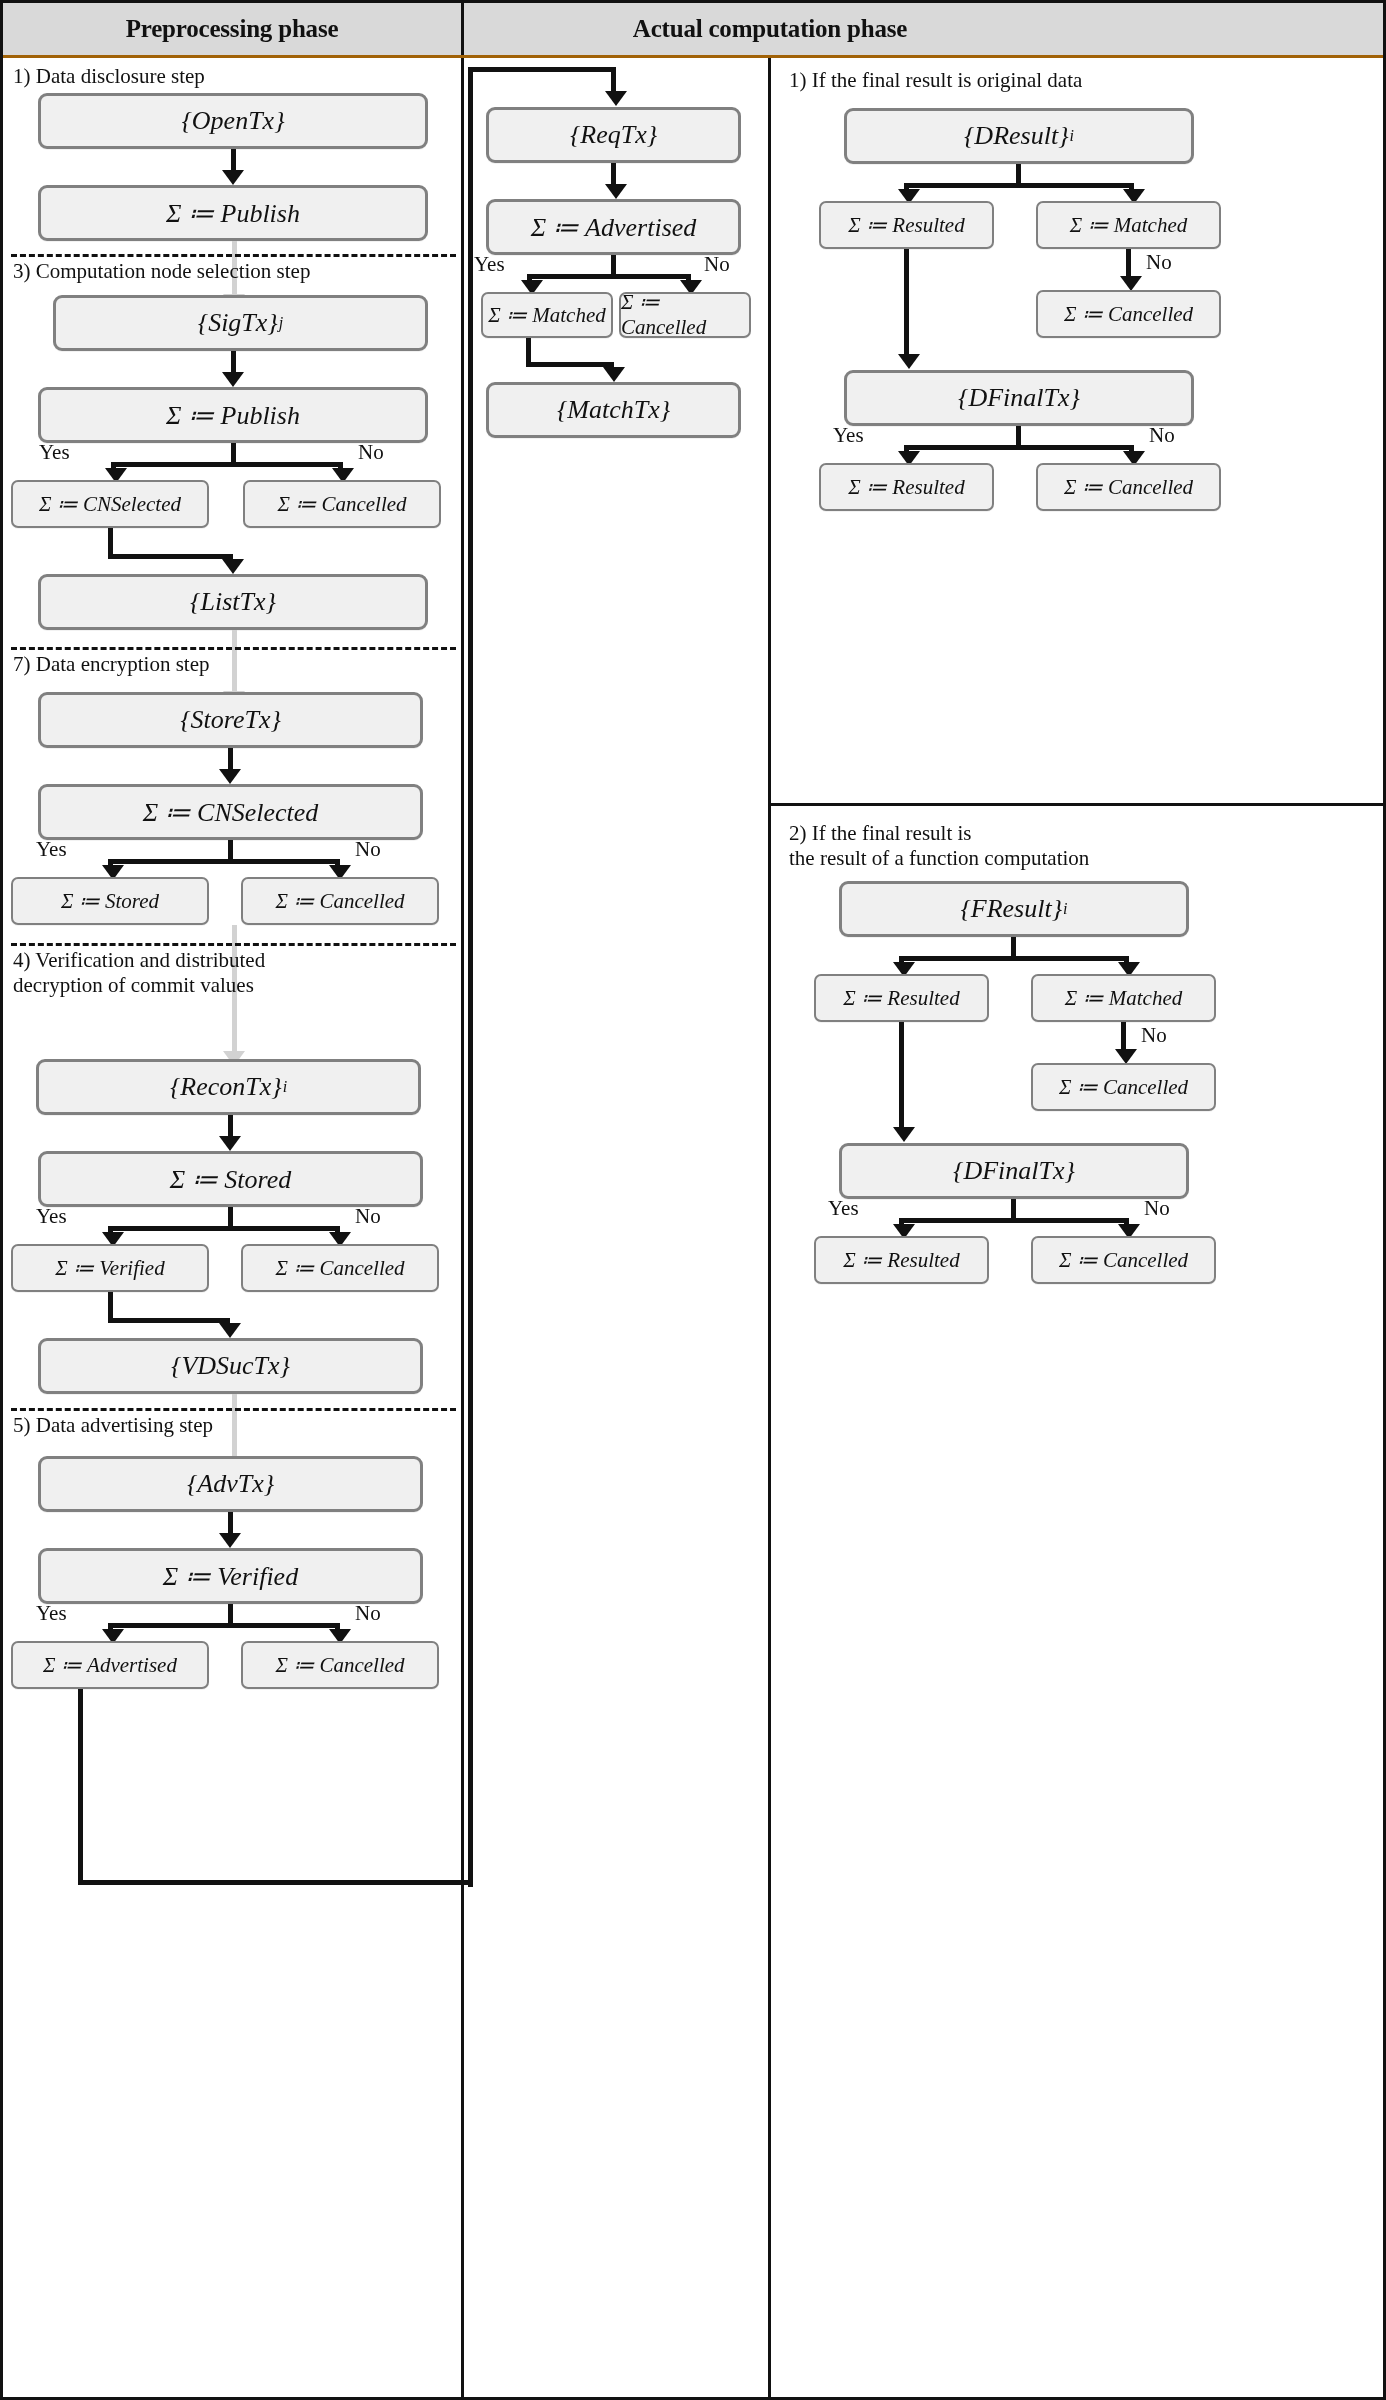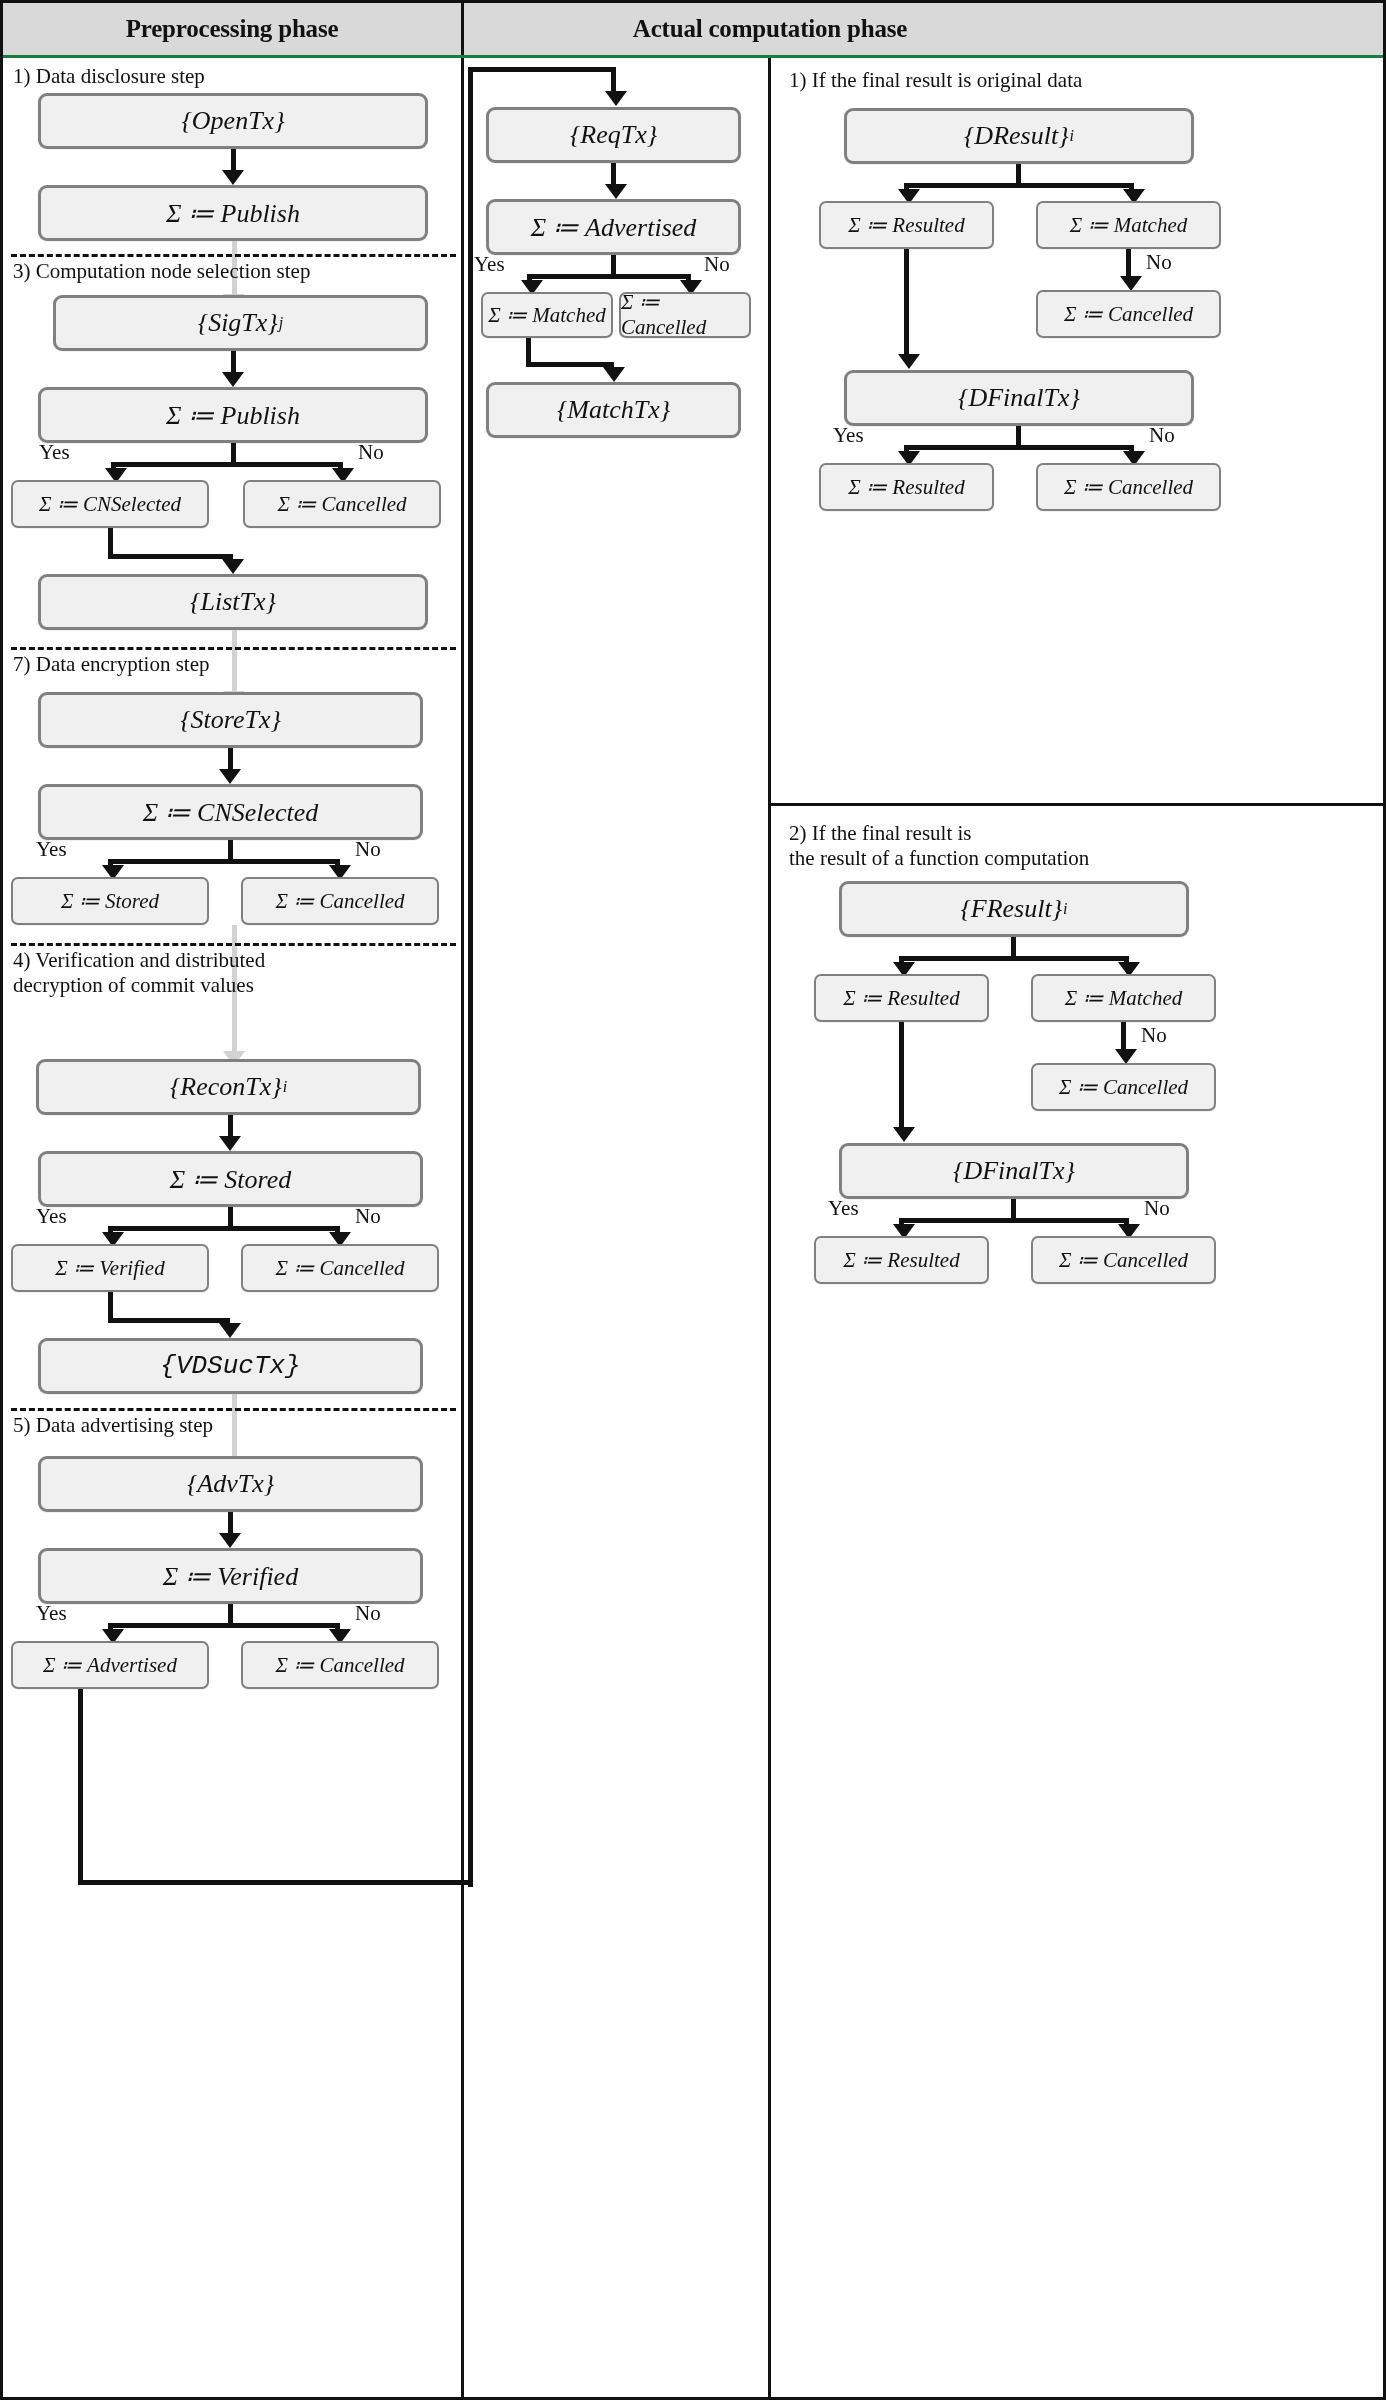--- a/index.html
+++ b/index.html
@@ -18,21 +18,21 @@
     background:#fff;
     overflow:hidden;
   }
 
   
   .header-row {
     position:absolute; left:0; top:0;
     width:100%; height:55px;
     display:flex;
     background:#d9d9d9;
-    border-bottom:3px solid #15803d;
+    border-bottom:3px solid #a16207;
   }
   .header-cell {
     display:flex; align-items:center; justify-content:center;
     font-weight:bold; font-size:25px;
     letter-spacing:-0.2px;
     border-right:3px solid #111;
     background:#d9d9d9;
   }
   .header-cell:last-child { border-right:none; }
   .h1 { width:461px; }
@@ -222,21 +222,21 @@
       <div class="yesno" style="left:352px; top:1146px;">No</div>
 
       <div class="node small" style="left:8px; top:1186px; width:198px; height:48px;">Σ ≔ Verified</div>
       <div class="node small" style="left:238px; top:1186px; width:198px; height:48px;">Σ ≔ Cancelled</div>
 
       <div class="vline" style="left:105px; top:1234px; height:30px;"></div>
       <div class="hline" style="left:105px; top:1260px; width:122px;"></div>
       <div class="vline" style="left:222px; top:1260px; height:10px;"></div>
       <div class="arrowhead" style="left:216px; top:1265px;"></div>
 
-      <div class="node" style="left:35px; top:1280px; width:385px; height:56px;font-family:Liberation Mono, monospace;">{VDSucTx}</div>
+      <div class="node" style="left:35px; top:1280px; width:385px; height:56px;">{VDSucTx}</div>
 
       <div class="vline faded" style="left:229px; top:1336px; height:66px;"></div>
       <div class="arrowhead faded" style="left:220px; top:1398px;"></div>
 
       <div class="dashed" style="left:8px; top:1350px; width:445px;"></div>
 
       <div class="step-label" style="left:10px; top:1355px;">5) Data advertising step</div>
 
       <div class="node" style="left:35px; top:1398px; width:385px; height:56px;">{AdvTx}</div>
 

